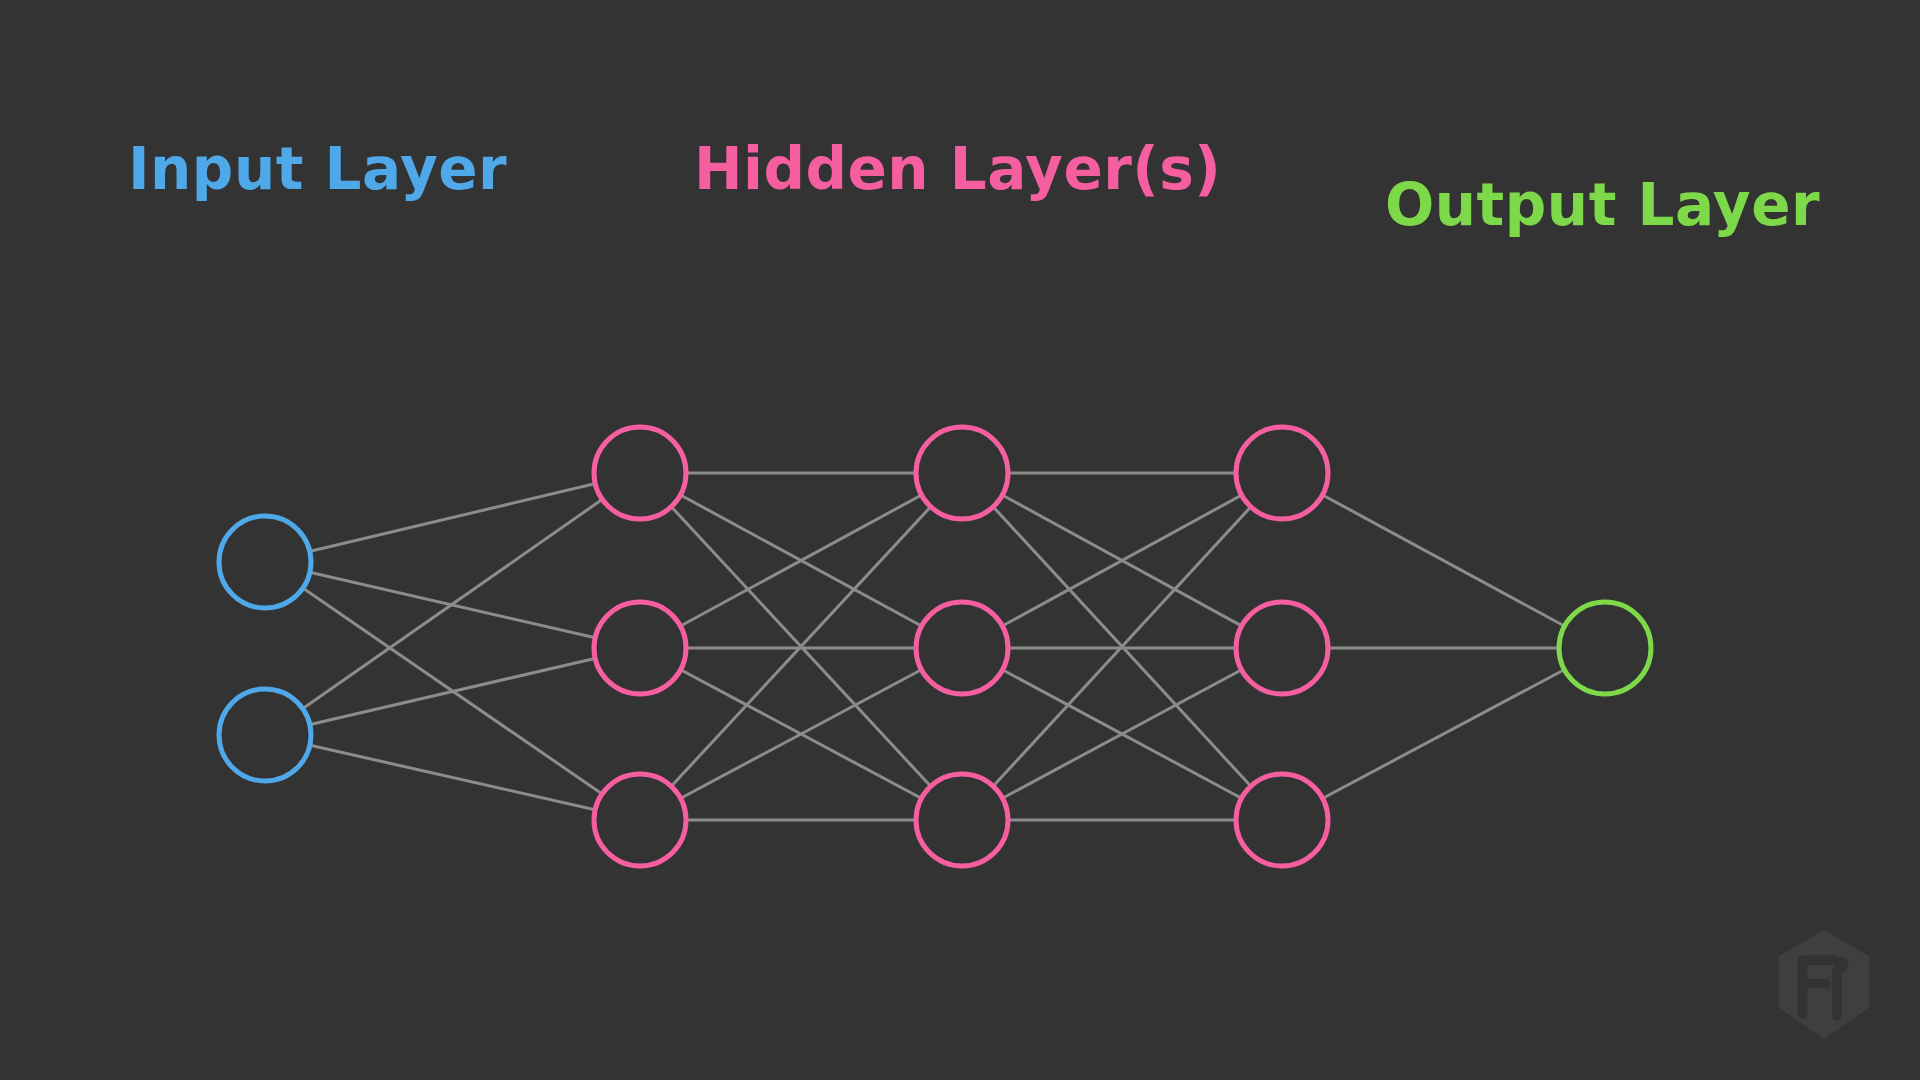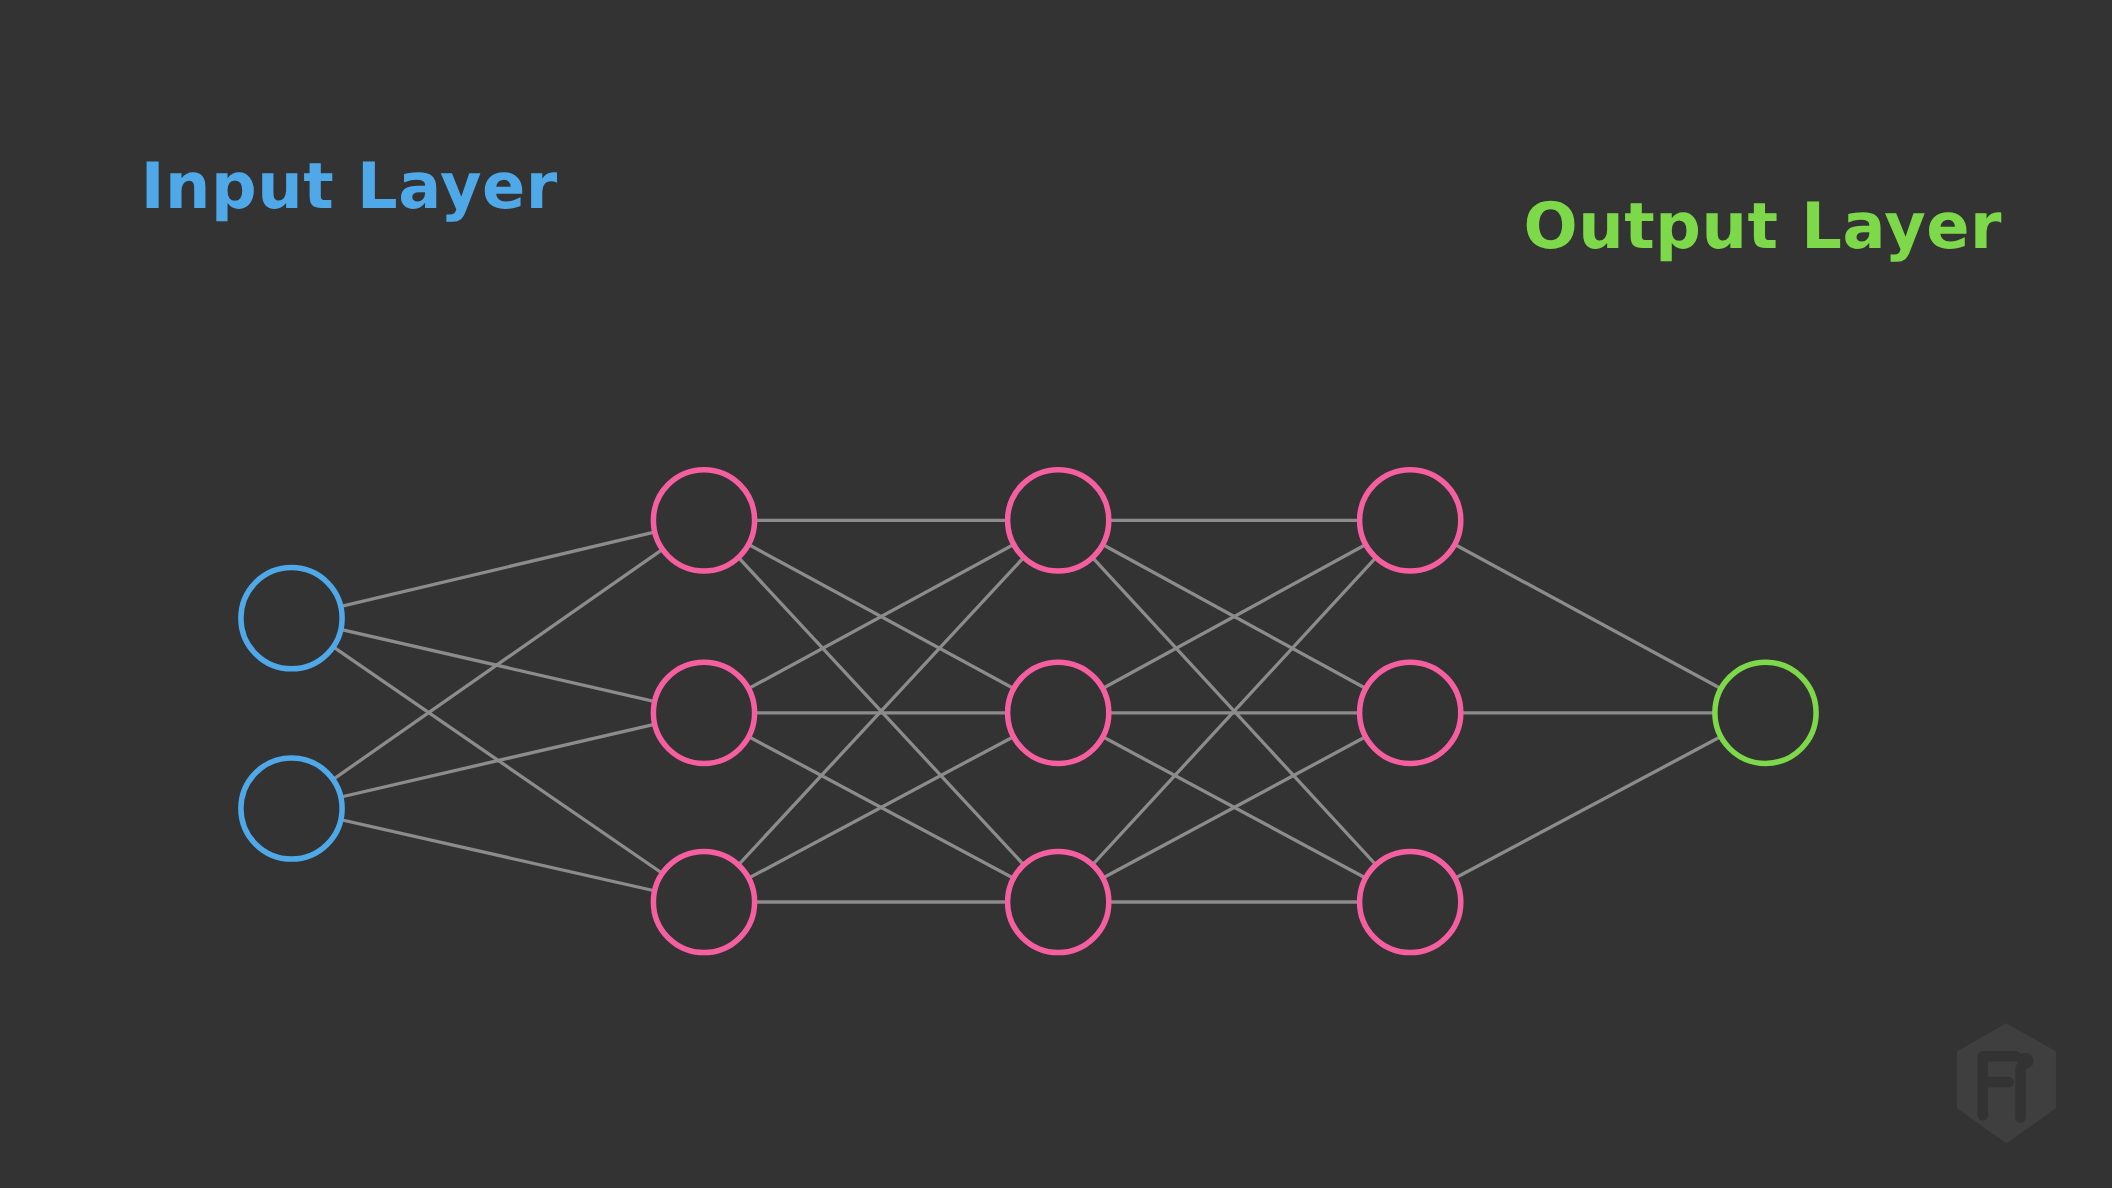--- a/index.html
+++ b/index.html
@@ -104,20 +104,21 @@
         <circle cx="1282" cy="648" r="46" fill="none" stroke="#F55FA0" stroke-width="5"></circle>
         <circle cx="1282" cy="820" r="46" fill="#333333"></circle>
         <circle cx="1282" cy="820" r="46" fill="none" stroke="#F55FA0" stroke-width="5"></circle>
         <circle cx="1605" cy="648" r="46" fill="#333333"></circle>
         <circle cx="1605" cy="648" r="46" fill="none" stroke="#7ED94A" stroke-width="5"></circle>
       </g>
   </svg>
 
   <div class="layer-label" id="label-input" style="color: rgb(79, 168, 232);">Input Layer</div>
 
+  <div class="layer-label" id="label-hidden" style="color: rgb(245, 95, 160);">Hidden Layer(s)</div>
 
   <div class="layer-label" id="label-output" style="color: rgb(126, 217, 74); margin-top: 36px;">Output Layer</div>
 
   <svg id="watermark" viewBox="0 0 100 110" xmlns="http://www.w3.org/2000/svg">
     <path d="M50 2 L92 26 L92 74 L50 104 L8 74 L8 26 Z" fill="#BFBFBF"></path>
     <path d="M30 30 L30 80 M30 30 L58 30 M30 52 L52 52" stroke="#333333" stroke-width="9" fill="none" stroke-linecap="round"></path>
     <path d="M62 40 L62 82" stroke="#333333" stroke-width="9" fill="none" stroke-linecap="round"></path>
     <circle cx="66" cy="34" r="7" fill="#333333"></circle>
   </svg>
 

